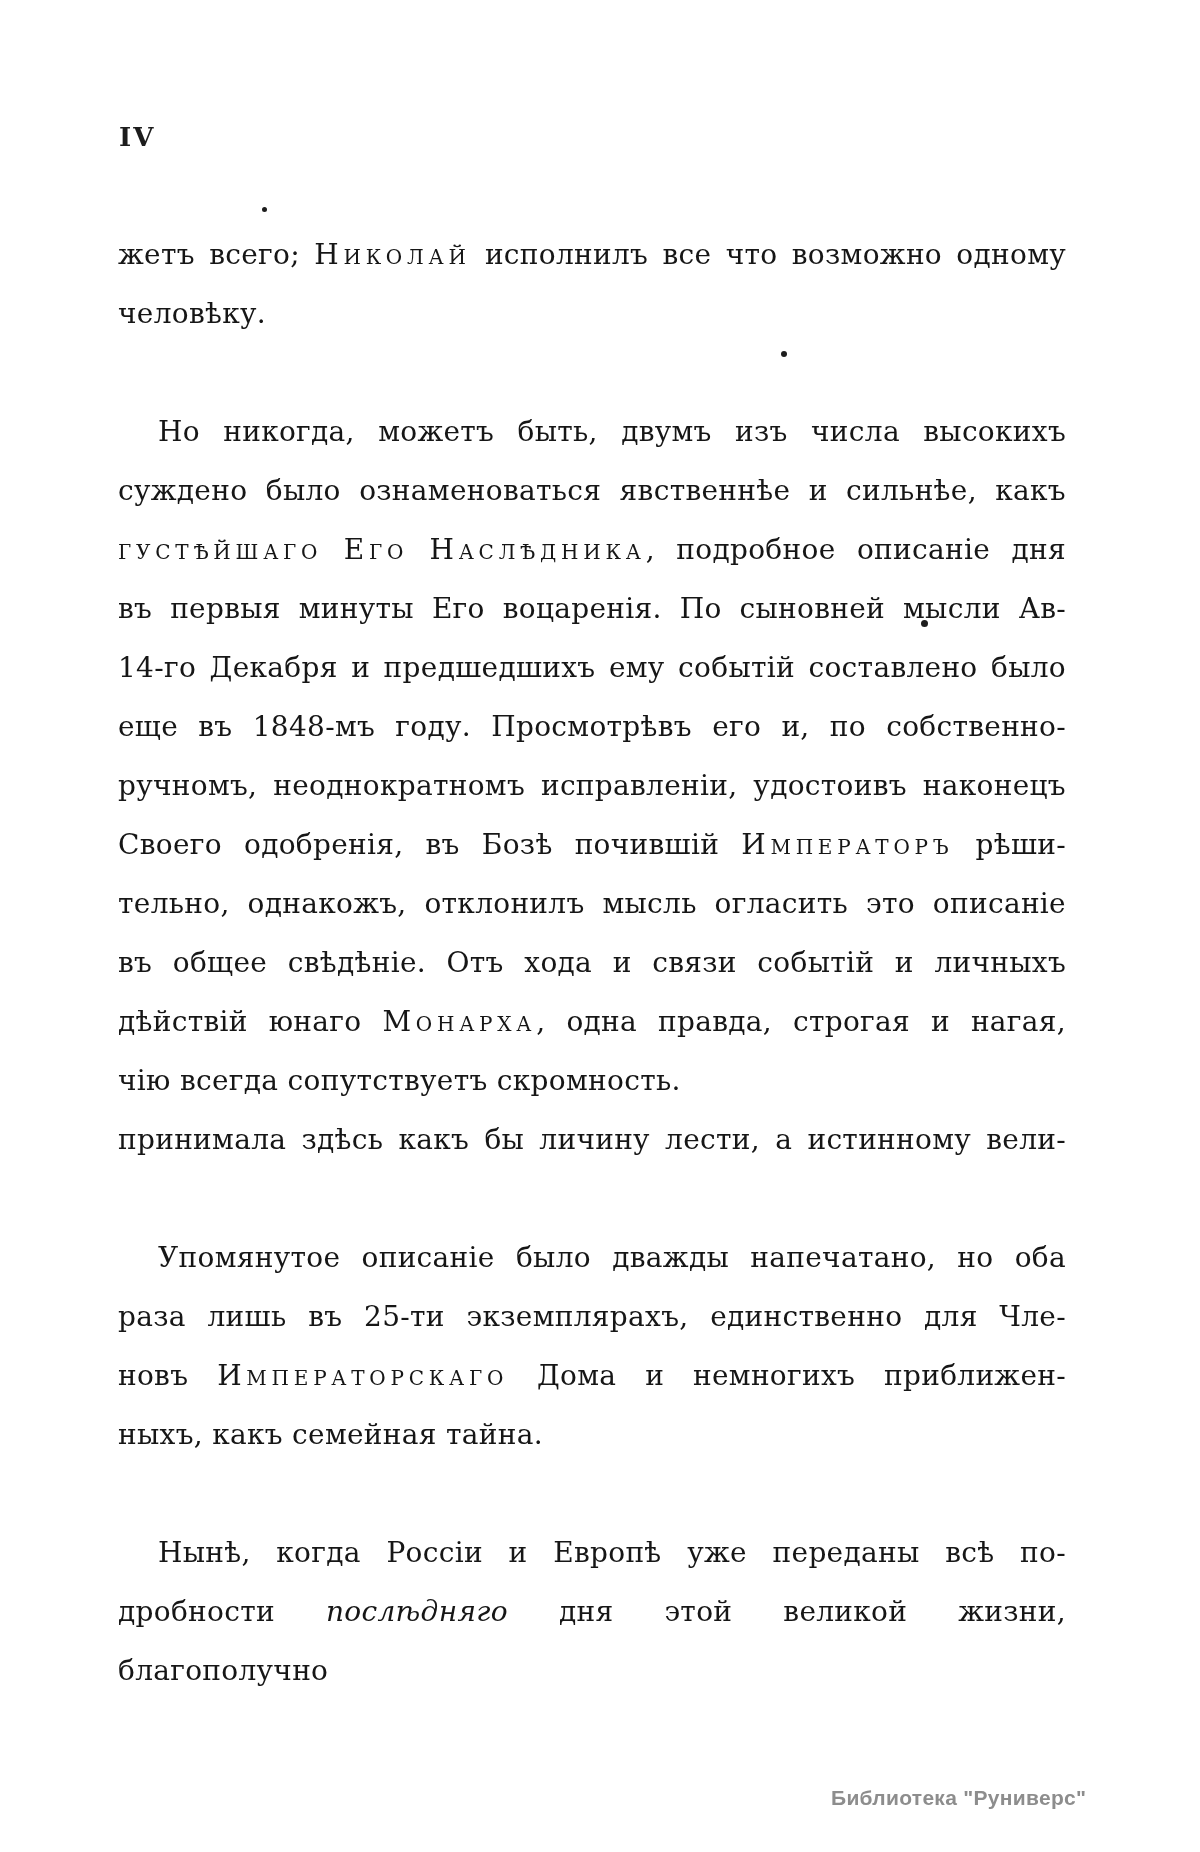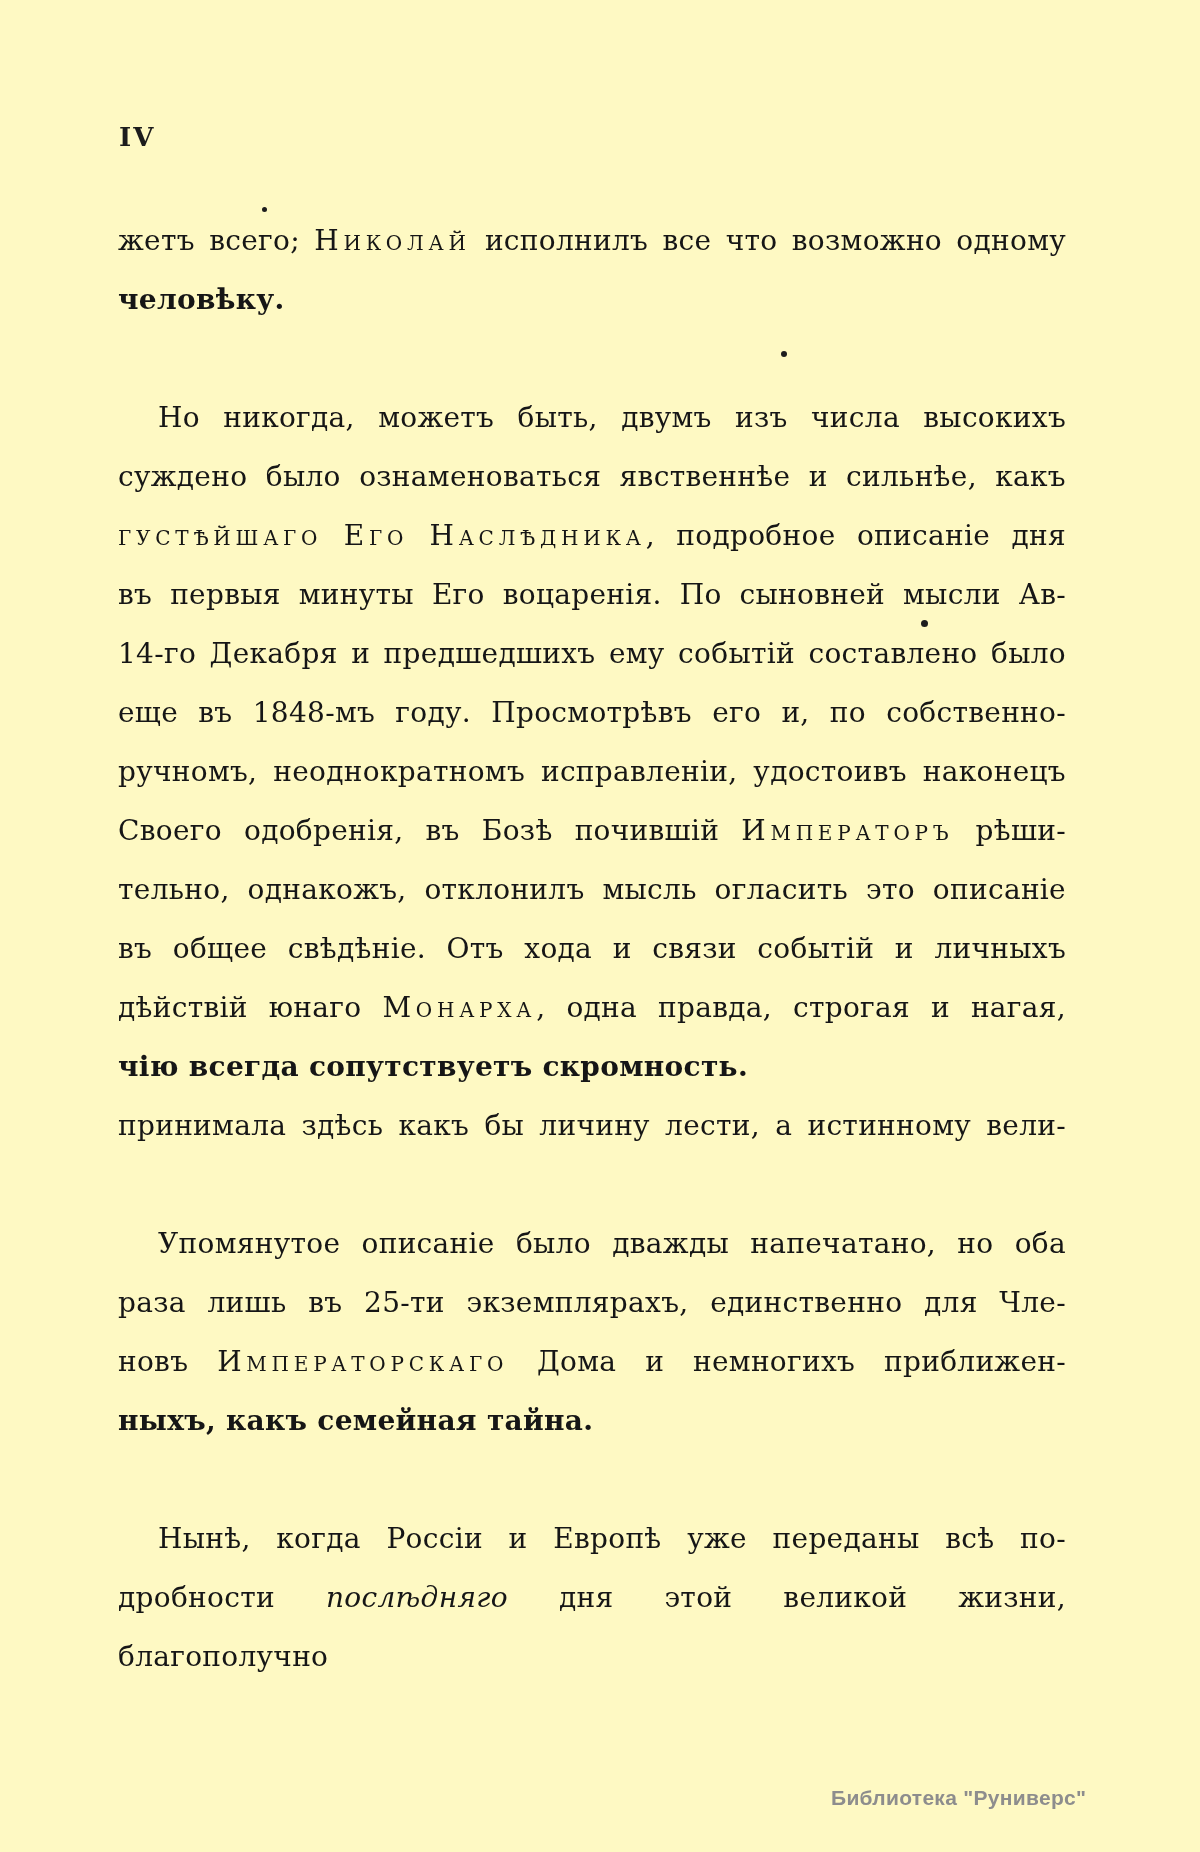--- a/index.html
+++ b/index.html
@@ -19,39 +19,38 @@
     top: 122px;
     font-size: 26px;
     font-weight: bold;
     letter-spacing: 2px;
     color: #1c1c1c;
     font-family: "DejaVu Serif", serif;
   }
   .textblock {
     position: absolute;
     left: 118px;
-    top: 211px;
+    top: 225px;
     width: 948px;
     font-size: 28px;
     line-height: 59px;
     color: #161616;
     letter-spacing: 0.3px;
   }
   .para { margin: 0 0 59px 0; }
   .para:last-child { margin-bottom: 0; }
   .line {
     text-align: justify;
     text-align-last: justify;
     overflow: hidden;
     white-space: normal;
   }
   .line.left {
     text-align: center;
     text-align-last: left;
-    font-weight: bold;
   }
   .line.ind { text-indent: 40px; }
   .sc { font-variant: small-caps; letter-spacing: 0.17em; }
   .it { font-style: italic; }
   .speck {
     position: absolute;
     background: #1d1d1d;
     border-radius: 50%;
   }
   .s1 { left: 262px; top: 207px; width: 5px; height: 5px; }
@@ -64,21 +63,21 @@
     font-family: "Liberation Sans", sans-serif;
     font-size: 21px;
     font-weight: bold;
     color: #8d8d8d;
     letter-spacing: 0.3px;
   }
 </style>
 </head>
 <body>
 
-<div class="page" style="background: #fef9c3;">
+<div class="page" style="background: #ffffff;">
   <div class="pagenum">IV</div>
   <div class="textblock" style="color: rgb(22, 22, 22);">
       <div class="para">
         <div class="line"><span>жетъ всего; </span><span class="sc">Николай</span><span> исполнилъ все что возможно одному</span></div>
         <div class="line left"><span>человѣку.</span></div>
       </div>
       <div class="para">
         <div class="line ind"><span>Но никогда, можетъ быть, двумъ изъ числа высокихъ</span></div>
         <div class="line"><span>суждено было ознаменоваться явственнѣе и сильнѣе, какъ</span></div>
         <div class="line"><span class="sc">густѣйшаго</span><span> </span><span class="sc">Его</span><span> </span><span class="sc">Наслѣдника</span><span>, подробное описаніе дня</span></div>

